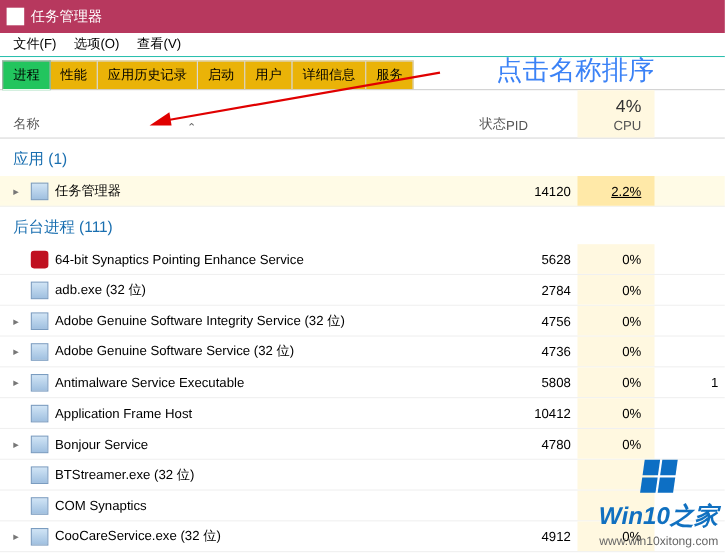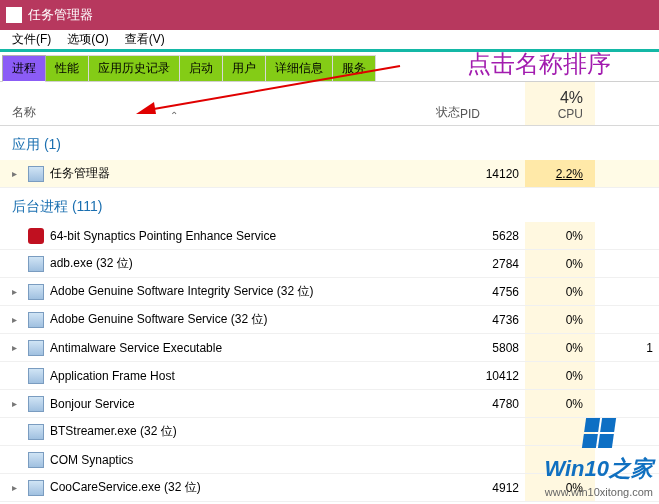--- a/index.html
+++ b/index.html
@@ -26,57 +26,57 @@
     margin-right: 6px;
     background: #fff;
     display: inline-block;
   }
   .menubar {
     height: 22px;
     display: flex;
     align-items: center;
     padding: 2px 4px;
     font-size: 12px;
-    border-bottom: 3px solid #14b8a6;
+    border-bottom: 1px solid #14b8a6;
   }
   .menubar span {
     padding: 2px 8px;
     cursor: default;
   }
   .tabs {
     display: flex;
     border-bottom: 1px solid #d0d0d0;
     padding-left: 2px;
     background: #fff;
   }
   .tab {
     padding: 4px 9px;
     font-size: 12px;
     border: 1px solid transparent;
     border-bottom: none;
     cursor: default;
     margin-top: 3px;
-    background: #84cc16;
+    background: #eab308;
     border: 1px solid #d8d8d8;
     border-bottom: none;
     margin-right: -1px;
   }
   .tab.active {
-    background: #8b5cf6;
+    background: #22c55e;
     border: 1px solid #b0b0b0;
     border-bottom: 1px solid #fff;
     margin-bottom: -1px;
     z-index: 2;
     position: relative;
   }
   .annotation {
     position: absolute;
     top: 48px;
-    right: 48px;
-    color: #a21caf;
+    right: 64px;
+    color: #3b82f6;
     font-size: 24px;
     font-family: "KaiTi","STKaiti",serif;
     pointer-events: none;
   }
   .arrow {
     position: absolute;
     left: 130px;
     top: 58px;
     width: 280px;
     height: 60px;

